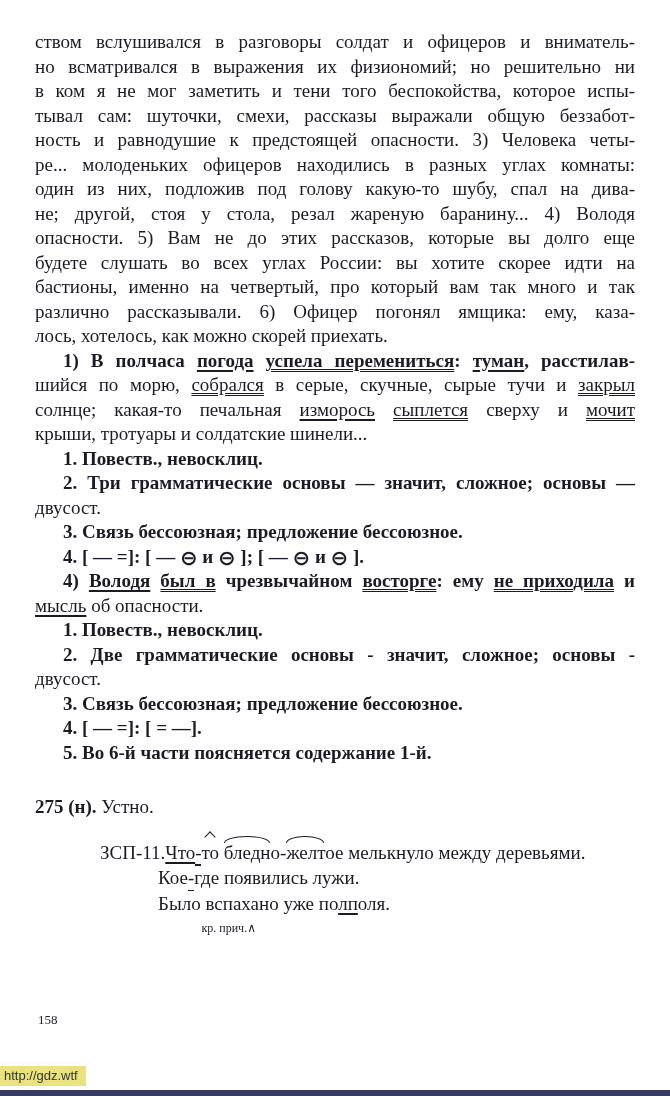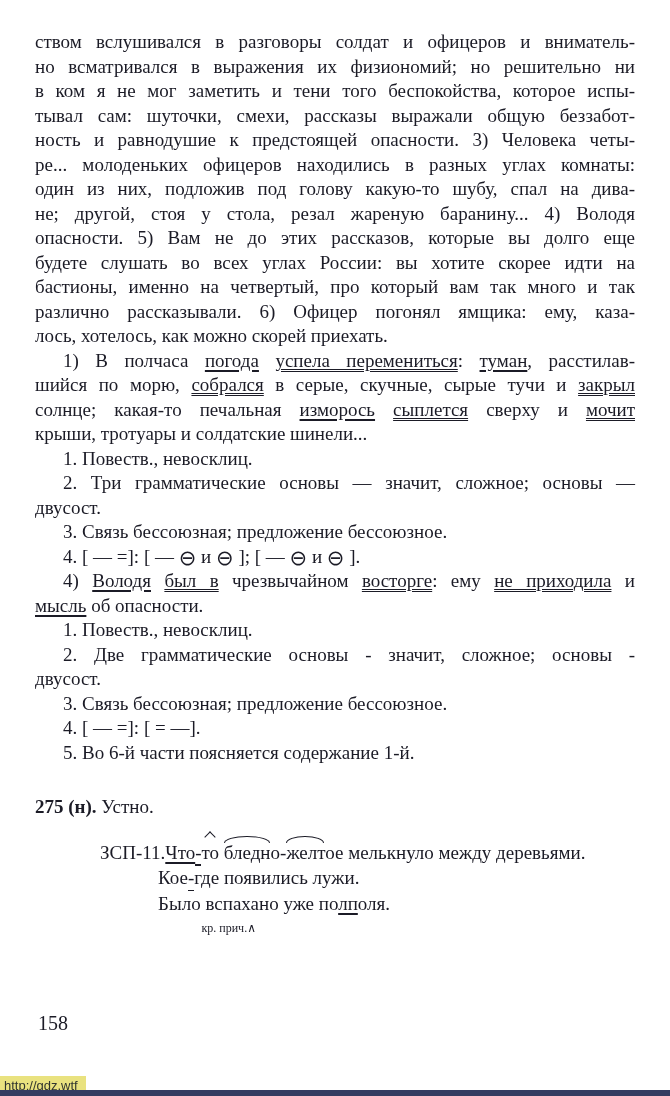--- a/index.html
+++ b/index.html
@@ -9,21 +9,21 @@
     font-family:"Liberation Serif","DejaVu Serif",serif;
     color:#1b1b26;
   }
   .page{position:absolute;inset:0;}
   .content{position:absolute;left:35px;top:30px;width:600px;}
   .line{
     line-height:24.5px;font-size:19px;
     text-align:justify;text-align-last:justify;text-justify:inter-word;
   }
   .line.jl,.line.li{text-align:left;text-align-last:left;}
-  .line.ji,.line.li{text-indent:28px;}
+  .line.ji,.line.li{text-indent:28px;font-weight:bold;}
   
   .s-p{}
   .s-b{font-weight:bold;}
   .s-u1{text-decoration-line:underline;text-decoration-thickness:1.5px;text-underline-offset:3px;}
   .s-u2{text-decoration-line:underline;text-decoration-style:double;text-decoration-thickness:1px;text-underline-offset:2px;}
   .s-sym{font-family:"DejaVu Sans",sans-serif;font-size:21px;line-height:1;vertical-align:-2px;}
   .s-arc{position:relative;}
   .s-arc::before{content:"";position:absolute;left:0;right:1px;top:-6px;height:6px;
     border:1.4px solid currentColor;border-bottom:none;border-radius:50% 50% 0 0 / 100% 100% 0 0;}
   .s-caret{position:relative;}
@@ -37,23 +37,23 @@
   .sup-label{position:absolute;left:-4px;top:-13px;font-size:12px;line-height:1;white-space:nowrap;margin-top:42px;}
   
   .task{margin-top:30px;margin-bottom:20px;font-size:19px;line-height:24.5px;}
   
   .zsp{margin-left:65px;}
   .zsp-row{display:flex;font-size:19px;line-height:25.5px;}
   .zsp-label{flex:0 0 58px;}
   .zsp-row.cont{padding-left:58px;}
   .zsp-sent{position:relative;}
   
-  .page-number{position:absolute;left:38px;top:1012px;font-size:20px;text-align:center;}
+  .page-number{position:absolute;left:38px;top:1012px;font-size:13px;text-align:center;}
   .badge{
-    position:absolute;left:0;bottom:0;
+    position:absolute;left:0;bottom:10px;
     font-family:"Liberation Sans","DejaVu Sans",sans-serif;font-size:13px;
     padding:2px 8px 3px 4px;color:#30352f;
   }
   .bottom-bar{position:absolute;left:0;right:0;bottom:0;height:6px;}
 </style>
 </head>
 <body style="color: rgb(27, 27, 38);">
 
 <div class="page">
   <div class="content">

